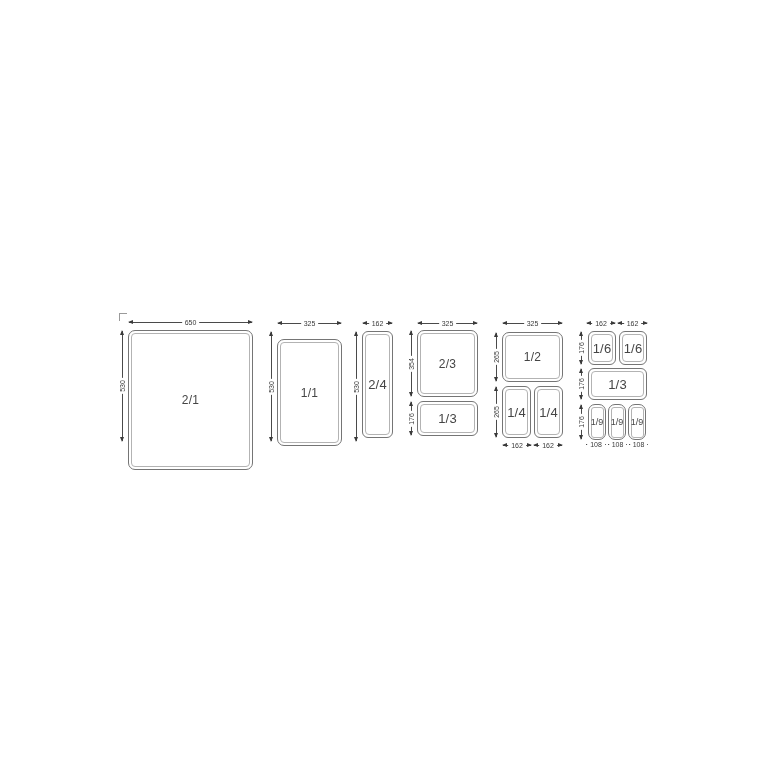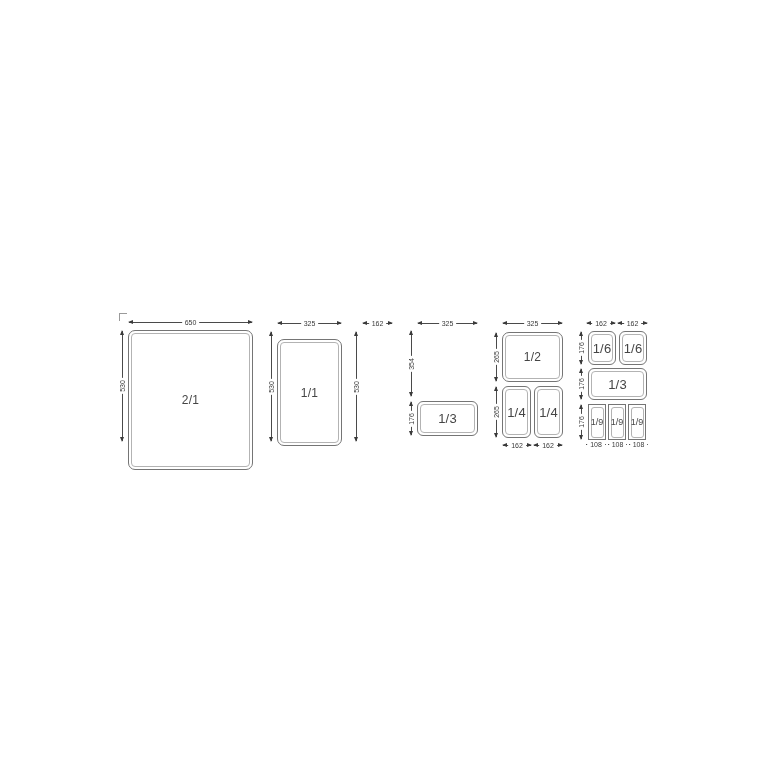--- a/index.html
+++ b/index.html
@@ -14,21 +14,21 @@
     display:flex;align-items:center;justify-content:center;
     box-sizing:border-box;
   }
   .pan::before{
     content:"";position:absolute;inset:2px;
     border:1px solid #b3b3b3;border-radius:4px;pointer-events:none;
   }
   .pan-label{color:#454545;font-size:12px;letter-spacing:.2px;z-index:1;}
   .pan.mid{border-radius:6px;}
   .pan.mid .pan-label{font-size:13px;}
-  .pan.tiny{border-radius:0;}
+  .pan.tiny{border-radius:7px;}
   .pan.tiny::before{inset:1.5px;border-radius:3px;}
   .pan.tiny .pan-label{font-size:9px;letter-spacing:0;}
   
   .dim-h{position:absolute;height:9px;}
   .dim-h .line{position:absolute;left:1px;right:1px;top:4px;height:1px;background:#4a4a4a;}
   .dim-h .lbl{
     position:absolute;left:50%;top:50%;transform:translate(-50%,-50%);
     background:#ffffff;padding:0 3px;font-size:7px;line-height:8px;
     color:#3a3a3a;white-space:nowrap;z-index:1;
   }
@@ -92,38 +92,44 @@
     <i class="ah w"></i>
     <i class="ah e"></i>
     <span class="lbl">162</span>
   </div>
   <div class="dim-v" style="left:352px;top:331px;height:111px;">
     <span class="line"></span>
     <i class="ah n"></i>
     <i class="ah s"></i>
     <span class="lbl">530</span>
   </div>
+  <div class="pan mid" style="left:362px;top:331px;width:31px;height:107px;">
+    <span class="pan-label">2/4</span>
+  </div>
 
   <div class="dim-h" style="left:417px;top:319px;width:61px;">
     <span class="line"></span>
     <i class="ah w"></i>
     <i class="ah e"></i>
     <span class="lbl">325</span>
   </div>
   <div class="dim-v" style="left:407px;top:330px;height:67px;">
     <span class="line"></span>
     <i class="ah n"></i>
     <i class="ah s"></i>
     <span class="lbl">354</span>
   </div>
   <div class="dim-v" style="left:407px;top:401px;height:35px;">
     <span class="line"></span>
     <i class="ah n"></i>
     <i class="ah s"></i>
     <span class="lbl">176</span>
+  </div>
+  <div class="pan" style="left:417px;top:330px;width:61px;height:67px;">
+    <span class="pan-label">2/3</span>
   </div>
   <div class="pan mid" style="left:417px;top:401px;width:61px;height:35px;">
     <span class="pan-label">1/3</span>
   </div>
 
   <div class="dim-h" style="left:502px;top:319px;width:61px;">
     <span class="line"></span>
     <i class="ah w"></i>
     <i class="ah e"></i>
     <span class="lbl">325</span>

